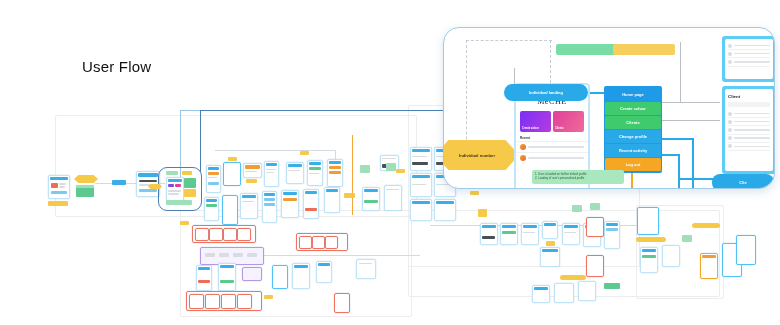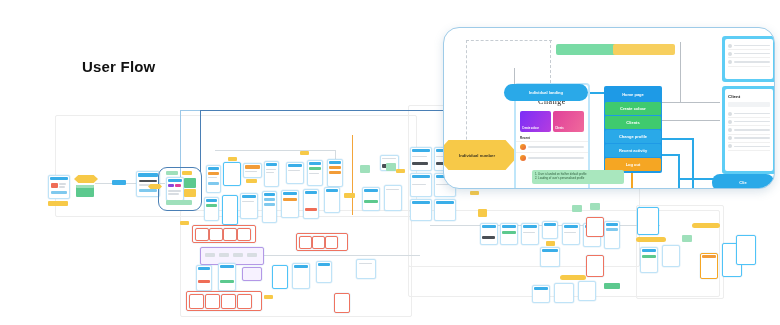--- a/index.html
+++ b/index.html
@@ -5,21 +5,21 @@
 <style>
   html,body{margin:0;padding:0;background:#ffffff;}
   body{width:780px;height:325px;position:relative;overflow:hidden;
        font-family:"Liberation Sans","DejaVu Sans",sans-serif;}
 
   #stage{position:absolute;inset:0;width:780px;height:325px;background:#fff;}
 
   
   .h-dash{position:absolute;left:30px;top:12px;font-size:25px;font-weight:700;
           letter-spacing:.2px;color:#111;}
-  .h-flow{position:absolute;left:82px;top:58px;font-size:15px;font-weight:700;
+  .h-flow{position:absolute;left:82px;top:58px;font-size:15px;font-weight:400;
           letter-spacing:.2px;color:#111;}
 
   
   .mini{position:absolute;left:0;top:105px;width:780px;height:220px;}
   .frame{position:absolute;border:1px solid #ededed;border-radius:2px;}
   .mcard{position:absolute;background:#fff;border:1px solid #bfe3f7;border-radius:2px;
          box-shadow:0 0 0 .5px rgba(140,190,225,.25);}
   .mcard.hi{border-color:#4fc3f7;}
   .mcard.red{border:1px solid #ef7360;}
   .mcard.orange{border:1px solid #f6a623;}
@@ -431,21 +431,21 @@
     <div class="topbar" style="left:170px;top:16px;width:0px;"></div>
     <div class="topbar" style="left:169px;top:16px;width:62px;background:#f7cf5e;"></div>
 
     <div class="decision">
       <span>Individual number</span>
     </div>
     <div class="yeslab">Yes</div>
 
     <div class="phone">
       <div class="ph-tag">LONDON</div>
-      <div class="ph-logo">Change</div>
+      <div class="ph-logo">MeCHE</div>
       <div class="ph-tiles">
         <div class="ph-tile ph-t1">
           <span>Create colour</span>
         </div>
         <div class="ph-tile ph-t2">
           <span>Clients</span>
         </div>
       </div>
       <div class="ph-sec">Recent</div>
       <div class="ph-row">

